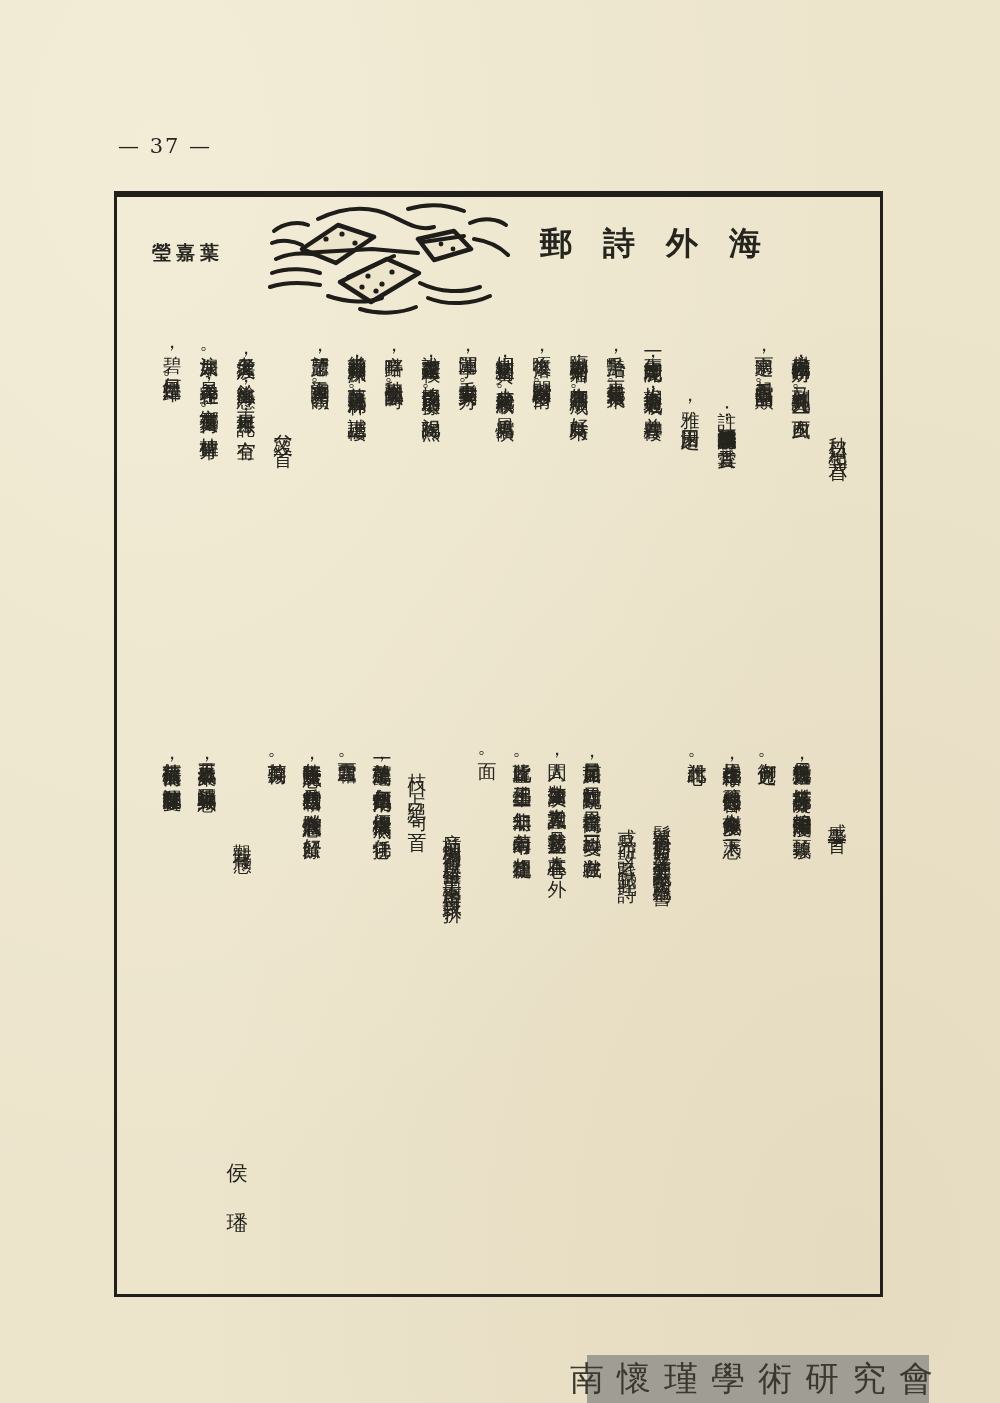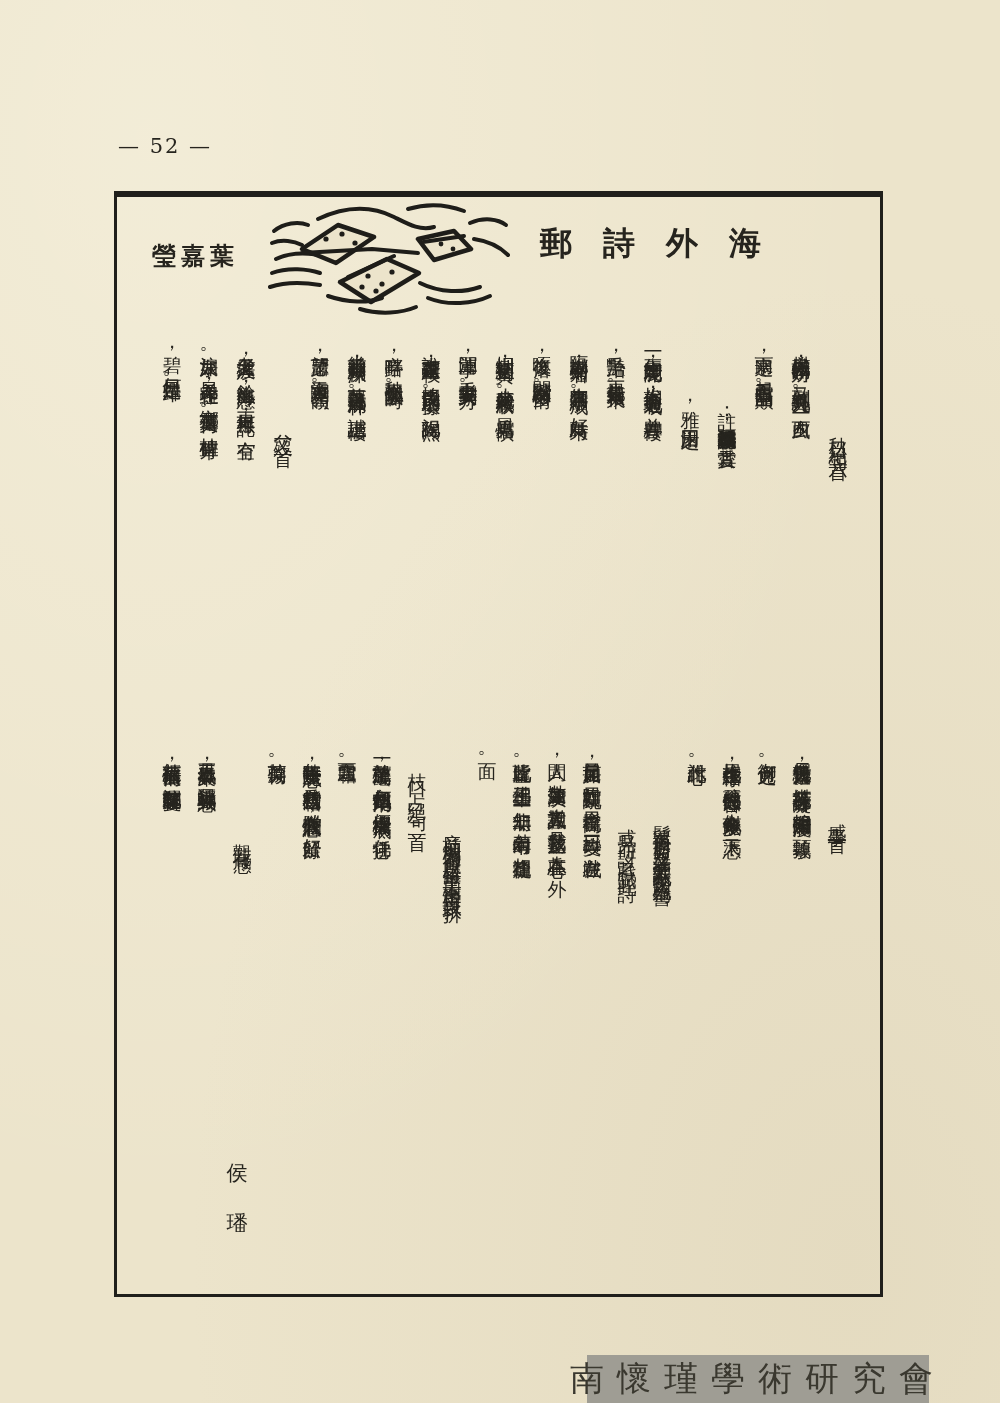--- a/index.html
+++ b/index.html
@@ -8,21 +8,21 @@
     background:
       radial-gradient(ellipse at 15% 10%, rgba(255,252,238,.35), transparent 60%),
       radial-gradient(ellipse at 85% 90%, rgba(205,192,160,.25), transparent 55%),
       #ece4cb;
     font-family:"DejaVu Serif","Liberation Serif",serif;
     color:#26241e;
   }
   .page-number{position:absolute;left:118px;top:134px;font-size:21px;letter-spacing:2px;}
   .content-box{position:absolute;left:114px;top:191px;width:763px;height:1097px;
     border:3px solid #201f1b;border-top-width:6px;}
-  .masthead-author{position:absolute;left:152px;top:240px;font-size:24px;font-weight:bold;letter-spacing:5px;white-space:nowrap;}
+  .masthead-author{position:absolute;left:152px;top:240px;font-size:19px;font-weight:bold;letter-spacing:5px;white-space:nowrap;}
   .masthead-title{position:absolute;left:540px;top:222px;font-size:32px;font-weight:bold;letter-spacing:31px;white-space:nowrap;}
   .illustration{position:absolute;left:268px;top:197px;width:248px;height:120px;}
   .vblock{position:absolute;writing-mode:vertical-rl;text-orientation:mixed;}
   .vblock .col{white-space:nowrap;height:100%;}
   .upper-block{left:153px;top:341px;width:704px;height:410px;font-size:19px;line-height:37px;letter-spacing:1.5px;}
   .lower-block{left:155px;top:748px;width:700px;height:540px;font-size:19px;line-height:35px;letter-spacing:0.8px;}
   .h1{padding-top:81px;letter-spacing:5px;}
   .h2{padding-top:78px;letter-spacing:5px;}
   .note{padding-top:55px;letter-spacing:0;}
   .lh1{padding-top:60px;letter-spacing:4px;}
@@ -37,21 +37,21 @@
   .watermark-text{font-size:34px;letter-spacing:13px;color:#3a382f;white-space:nowrap;}
   svg .stroke{fill:none;stroke:#1e1d19;stroke-width:4;stroke-linecap:round;stroke-linejoin:round;}
   svg .env{fill:#ece4cb;stroke:#1e1d19;stroke-width:4.5;stroke-linejoin:round;}
   svg .dot{fill:#1e1d19;stroke:none;}
 </style>
 </head>
 <body>
 
 <div class="page">
 
-  <div class="page-number">— 52 —</div>
+  <div class="page-number">— 37 —</div>
 
   <div class="content-box"></div>
 
   <div class="masthead-author">瑩嘉葉</div>
 
   <svg class="illustration" viewBox="0 0 248 120" xmlns="http://www.w3.org/2000/svg">
     <path class="stroke" d="M6,34 C16,26 30,24 40,28"></path>
     <path class="stroke" d="M4,46 C14,42 26,44 34,48"></path>
     <path class="stroke" d="M50,22 C80,8 106,10 126,20 C140,27 152,34 166,30"></path>
     <path class="stroke" d="M140,12 C160,6 180,8 196,14"></path>

